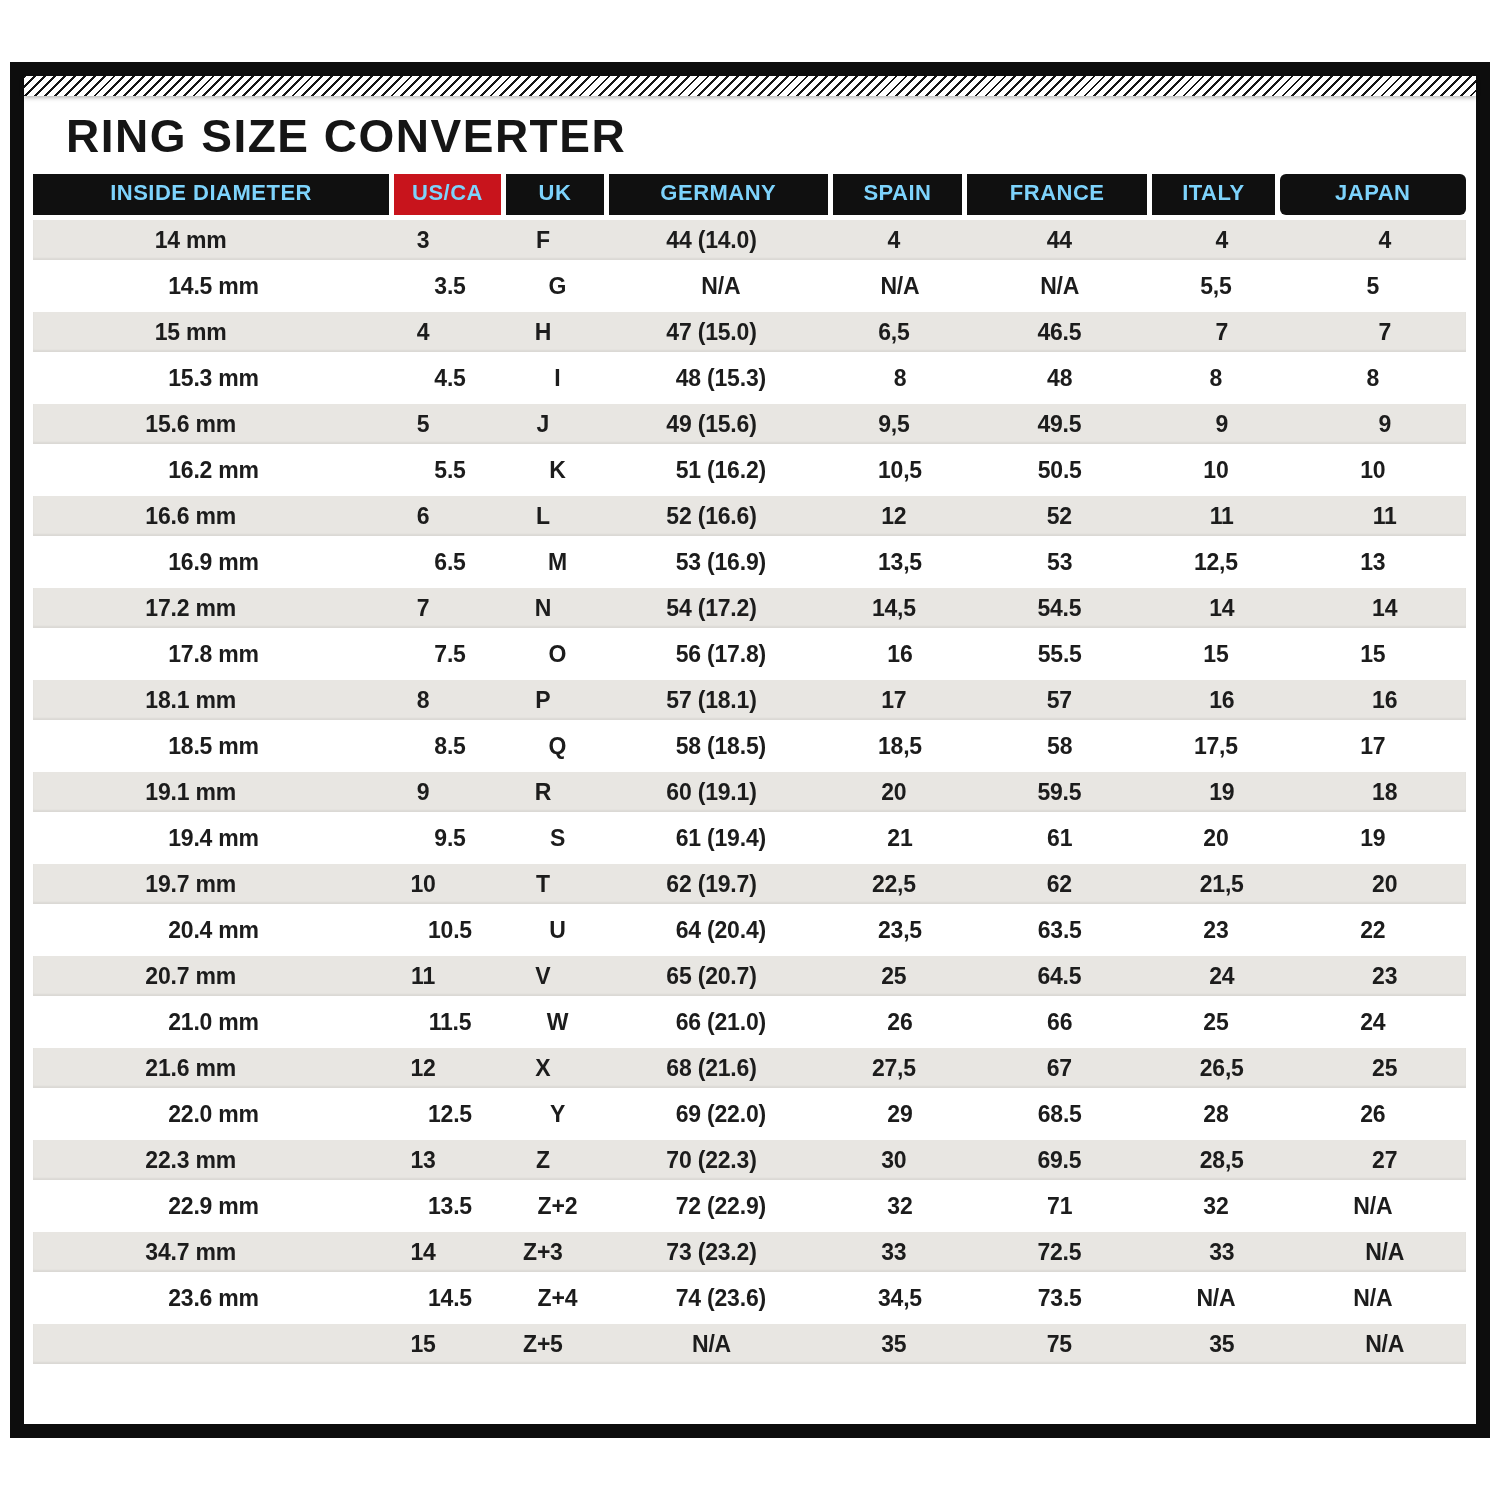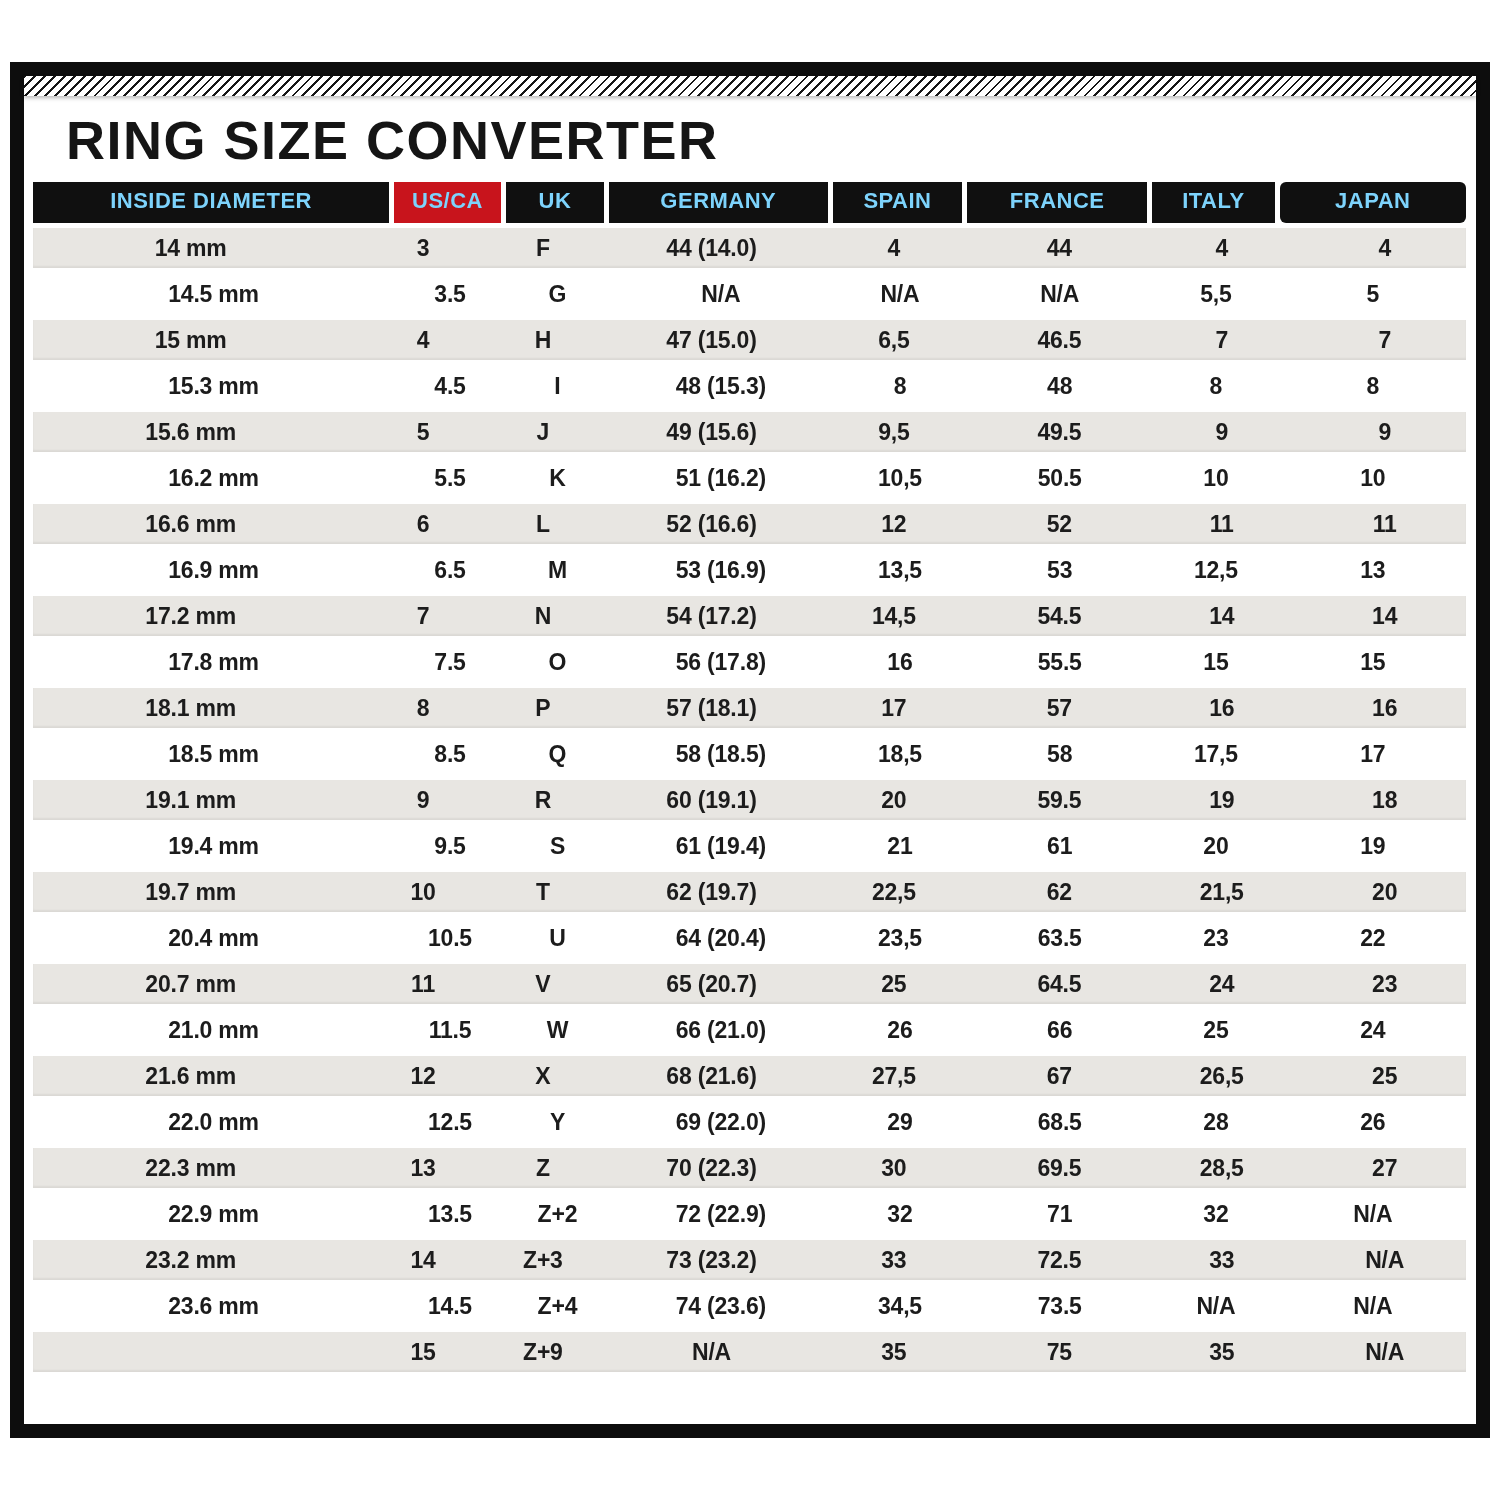--- a/index.html
+++ b/index.html
@@ -7,21 +7,21 @@
   .frame{
     position:absolute;left:10px;top:62px;width:1480px;height:1376px;
     box-sizing:border-box;border:14px solid var(--frame,#0d0d0d);background:#fff;
   }
   .hatch{
     height:20px;
     background:repeating-linear-gradient(135deg,#161616 0 2px,#ffffff 2px 7px);
     box-shadow:0 2px 4px rgba(0,0,0,.28);
   }
   .page-title{
-    font-size:54px;font-weight:700;letter-spacing:1.5px;color:#151515;
+    font-size:46px;font-weight:700;letter-spacing:1.5px;color:#151515;
     margin:17px 0 15px 42px;line-height:1;
   }
   .tbl{margin:0 10px 0 9px;}
   .hdr{display:flex;height:41px;}
   .hdr .cell{
     box-sizing:border-box;border-right:5px solid #fff;
     background:var(--hdrbg,#101010);color:#7dd3fc;
     font-weight:700;font-size:22px;line-height:38px;text-align:center;
     letter-spacing:.5px;
   }
@@ -272,21 +272,21 @@
           <div class="cell c0">22.9 mm</div>
           <div class="cell c1">13.5</div>
           <div class="cell c2">Z+2</div>
           <div class="cell c3">72 (22.9)</div>
           <div class="cell c4">32</div>
           <div class="cell c5">71</div>
           <div class="cell c6">32</div>
           <div class="cell c7">N/A</div>
         </div>
         <div class="row alt">
-          <div class="cell c0">23.2 mm</div>
+          <div class="cell c0">34.7 mm</div>
           <div class="cell c1">14</div>
           <div class="cell c2">Z+3</div>
           <div class="cell c3">73 (23.2)</div>
           <div class="cell c4">33</div>
           <div class="cell c5">72.5</div>
           <div class="cell c6">33</div>
           <div class="cell c7">N/A</div>
         </div>
         <div class="row">
           <div class="cell c0">23.6 mm</div>
@@ -294,21 +294,21 @@
           <div class="cell c2">Z+4</div>
           <div class="cell c3">74 (23.6)</div>
           <div class="cell c4">34,5</div>
           <div class="cell c5">73.5</div>
           <div class="cell c6">N/A</div>
           <div class="cell c7">N/A</div>
         </div>
         <div class="row alt">
           <div class="cell c0"></div>
           <div class="cell c1">15</div>
-          <div class="cell c2">Z+9</div>
+          <div class="cell c2">Z+5</div>
           <div class="cell c3">N/A</div>
           <div class="cell c4">35</div>
           <div class="cell c5">75</div>
           <div class="cell c6">35</div>
           <div class="cell c7">N/A</div>
         </div>
       </div>
   </div>
 </div>
 

